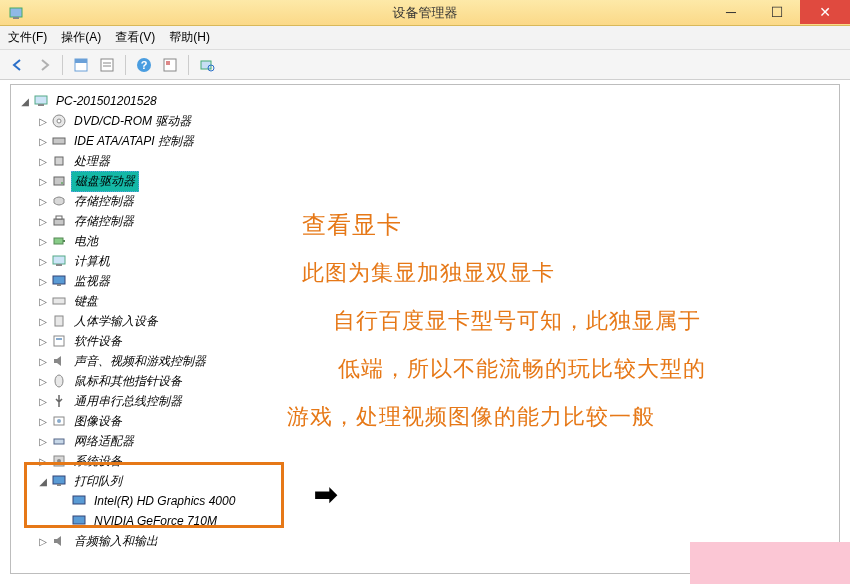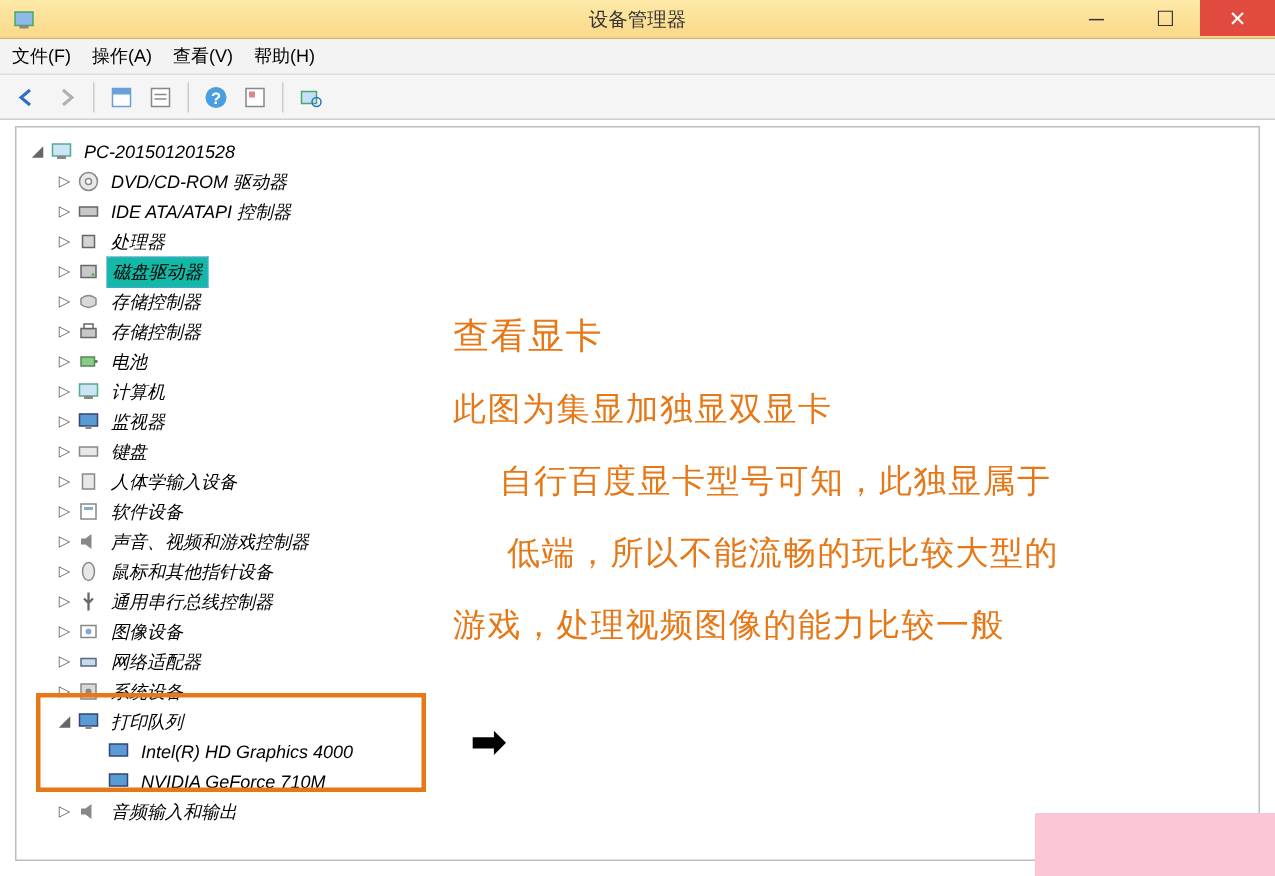--- a/index.html
+++ b/index.html
@@ -334,15 +334,15 @@
   </div>
 </div>
 
 <div class="highlight-box" style="left:24px; top:462px; width:260px; height:66px;"></div>
 <div class="arrow-anno" style="left:314px; top:478px;">➡</div>
 
 <div class="anno-text" style="left:302px; top:204px; font-size:24px;">查看显卡</div>
 <div class="anno-text" style="left:302px; top:252px;">此图为集显加独显双显卡</div>
 <div class="anno-text" style="left:310px; top:300px;margin-left:23px;">自行百度显卡型号可知，此独显属于</div>
 <div class="anno-text" style="left:302px; top:348px;margin-left:36px;">低端，所以不能流畅的玩比较大型的</div>
-<div class="anno-text" style="left:302px; top:396px;">游戏，处理视频图像的能力比较一般</div>
+<div class="anno-text" style="left:287px; top:396px;">游戏，处理视频图像的能力比较一般</div>
 
 <div class="pink-block" style="right:0; bottom:0; width:160px; height:42px;"></div>
 
 </body></html>

